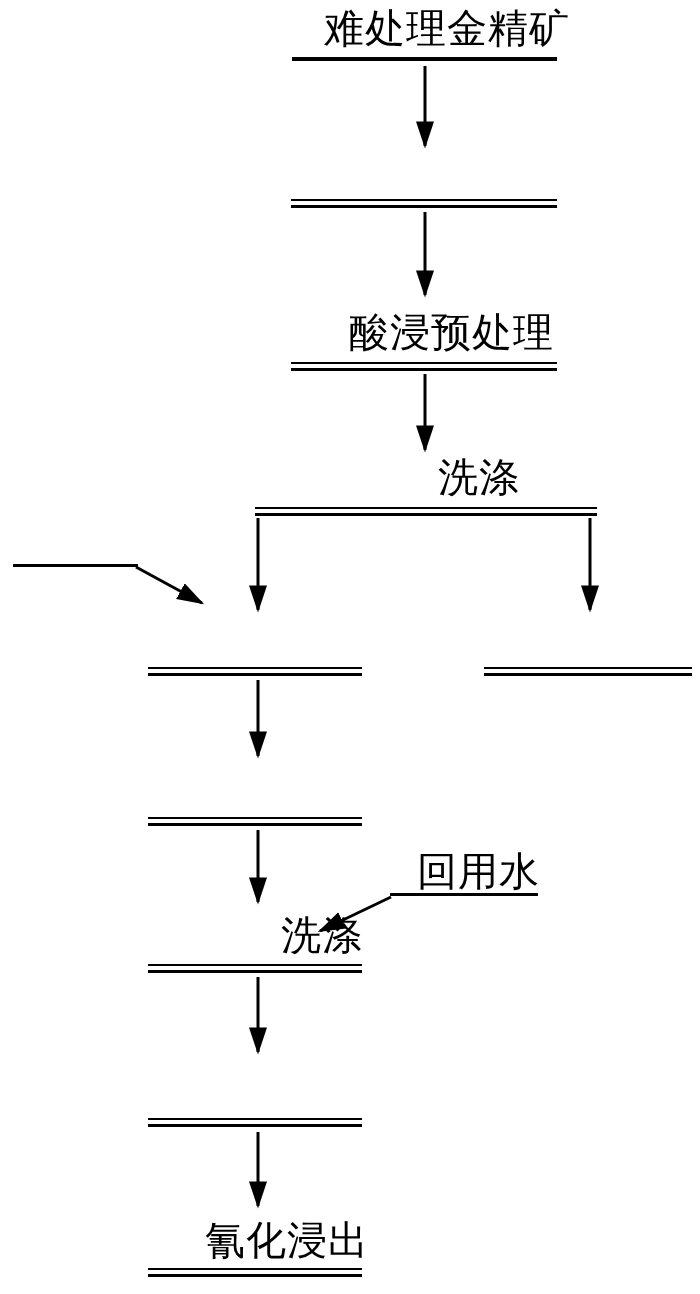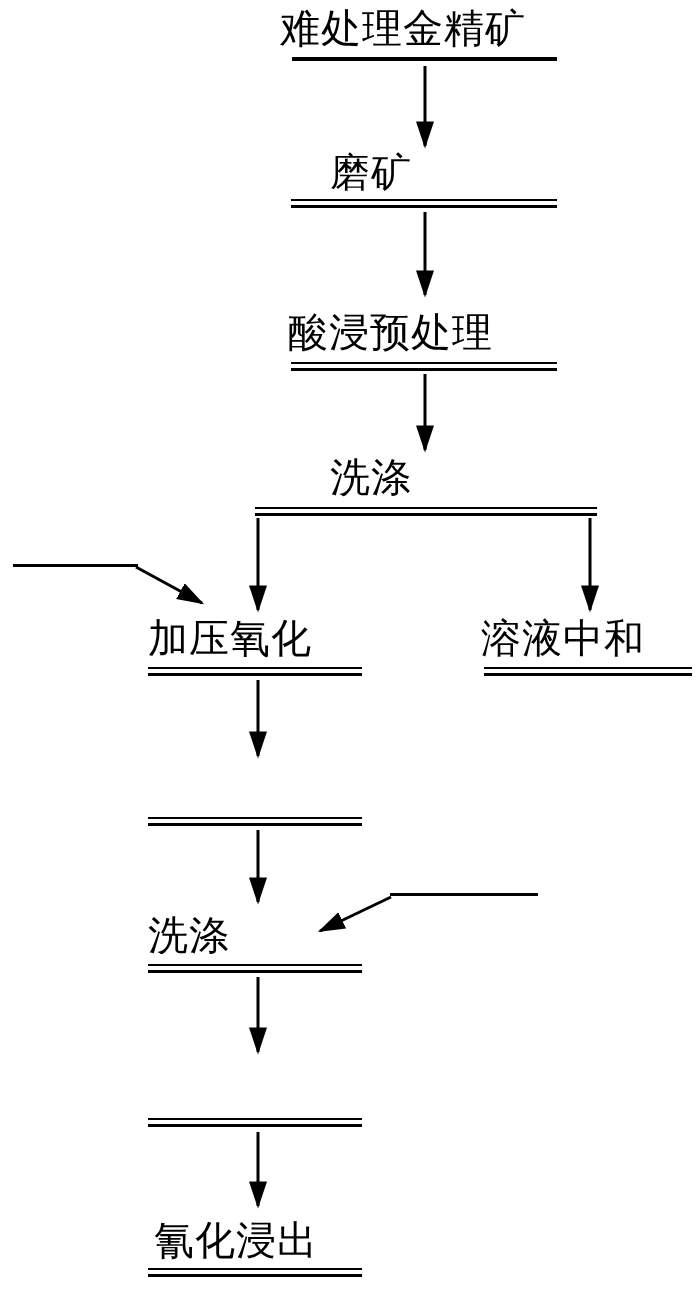--- a/index.html
+++ b/index.html
@@ -10,21 +10,21 @@
     height: 1294px;
     background: #ffffff;
     color: #000000;
     font-family: "DejaVu Serif", "Liberation Serif", serif;
     overflow: hidden;
   }
   .label {
     position: absolute;
     font-size: 40px;
     line-height: 1.1;
-    text-align: left;
+    text-align: right;
     letter-spacing: 1px;
     white-space: nowrap;
     color: #000;
   }
   .platform {
     position: absolute;
     height: 9px;
     border-top: 2px solid #000;
     border-bottom: 3px solid #000;
   }
@@ -57,25 +57,23 @@
     <line x1="590" y1="518" x2="590" y2="610" stroke="#000" stroke-width="3" marker-end="url(#arrow)"></line>
     <line x1="136" y1="567" x2="202" y2="603" stroke="#000" stroke-width="3" marker-end="url(#arrow)"></line>
     <line x1="258" y1="680" x2="258" y2="756" stroke="#000" stroke-width="3" marker-end="url(#arrow)"></line>
     <line x1="258" y1="830" x2="258" y2="902" stroke="#000" stroke-width="3" marker-end="url(#arrow)"></line>
     <line x1="391" y1="897" x2="320" y2="931" stroke="#000" stroke-width="3" marker-end="url(#arrow)"></line>
     <line x1="258" y1="977" x2="258" y2="1052" stroke="#000" stroke-width="3" marker-end="url(#arrow)"></line>
     <line x1="258" y1="1132" x2="258" y2="1206" stroke="#000" stroke-width="3" marker-end="url(#arrow)"></line>
   </svg>
 
   <div class="label" style="left:280px; top:6px; width:290px;">难处理金精矿</div>
-  <div class="label" style="left:330px; top:150px; width:190px;">磨矿</div>
-  <div class="label" style="left:288px; top:310px; width:290px;">酸浸预处理</div>
+  <div class="label" style="left:264px; top:310px; width:290px;">酸浸预处理</div>
   <div class="label" style="left:330px; top:455px; width:190px;">洗涤</div>
-  <div class="label" style="left:148px; top:616px; width:215px;">加压氧化</div>
-  <div class="label" style="left:481px; top:616px; width:215px;">溶液中和</div>
+  <div class="label" style="left:392px; top:849px; width:148px;">回用水</div>
   <div class="label" style="left:148px; top:913px; width:215px;">洗涤</div>
   <div class="label" style="left:154px; top:1218px; width:215px;">氰化浸出</div>
 
   <div class="single-line" style="left:292px; top:57px; width:265px; height:4px;"></div>
   <div class="platform" style="left:291px; top:199px; width:266px;"></div>
   <div class="platform" style="left:291px; top:362px; width:266px;"></div>
   <div class="platform" style="left:255px; top:507px; width:342px;"></div>
   <div class="single-line" style="left:13px; top:564px; width:125px; height:3px;"></div>
   <div class="platform" style="left:148px; top:667px; width:214px;"></div>
   <div class="platform" style="left:484px; top:667px; width:208px;"></div>

